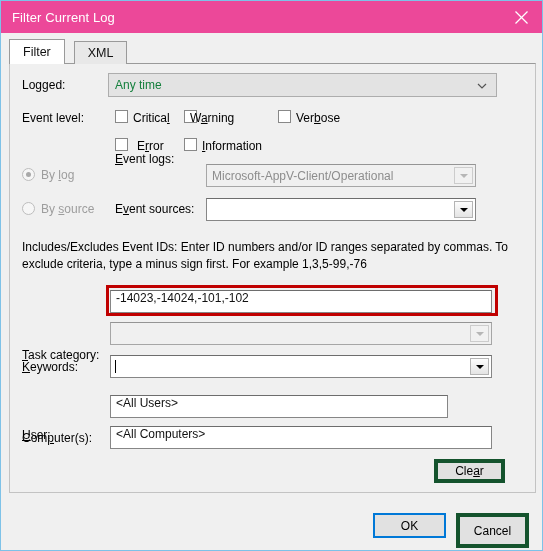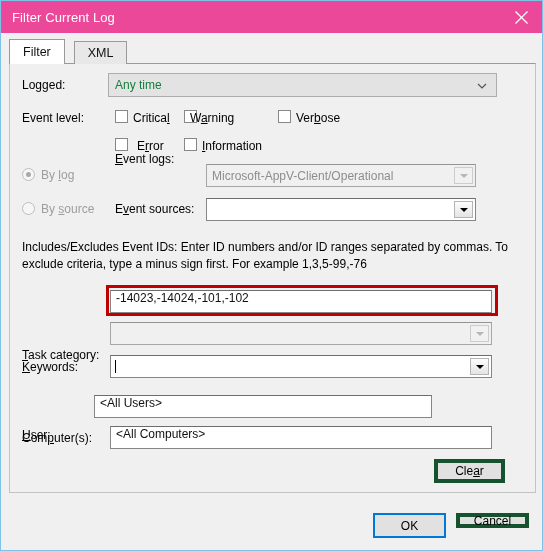--- a/index.html
+++ b/index.html
@@ -375,38 +375,38 @@
       <span class="lbl" style="left:12px; top:296px;"><span class="u">K</span>eywords:</span>
       <div class="combo-classic" style="left:100px; top:291px; width:382px; height:23px;">
         <span class="caret"></span>
         <span class="val"></span>
         <span class="drop-btn">
             <span class="arrow-down"></span>
           </span>
       </div>
 
       <span class="lbl" style="left:12px; top:336px;margin-top:28px;"><span class="u">U</span>ser:</span>
-      <div class="textbox" style="left:84px; top:331px; width:338px; height:23px;">
+      <div class="textbox" style="left:100px; top:331px; width:338px; height:23px;">
         <span>&lt;All Users&gt;</span>
       </div>
 
       <span class="lbl" style="left:12px; top:367px;">Com<span class="u">p</span>uter(s):</span>
       <div class="textbox" style="left:100px; top:362px; width:382px; height:23px;">
         <span>&lt;All Computers&gt;</span>
       </div>
 
       <div class="btn" style="left:424px; top:395px; width:71px; height:24px;">
         <span>Cle<span class="u">a</span>r</span>
       </div>
 
     </div>
   </div>
 
   <div class="annot" style="left:105px; top:284px; width:392px; height:31px;"></div>
 
   <div class="btn default" style="left:372px; top:512px; width:73px; height:25px;">
     <span>OK</span>
   </div>
-  <div class="btn" style="left:455px; top:512px; width:73px; height:15px;">
+  <div class="btn" style="left:455px; top:512px; width:73px; height:35px;">
     <span>Cancel</span>
   </div>
 
 </div>
 
 </body></html>

